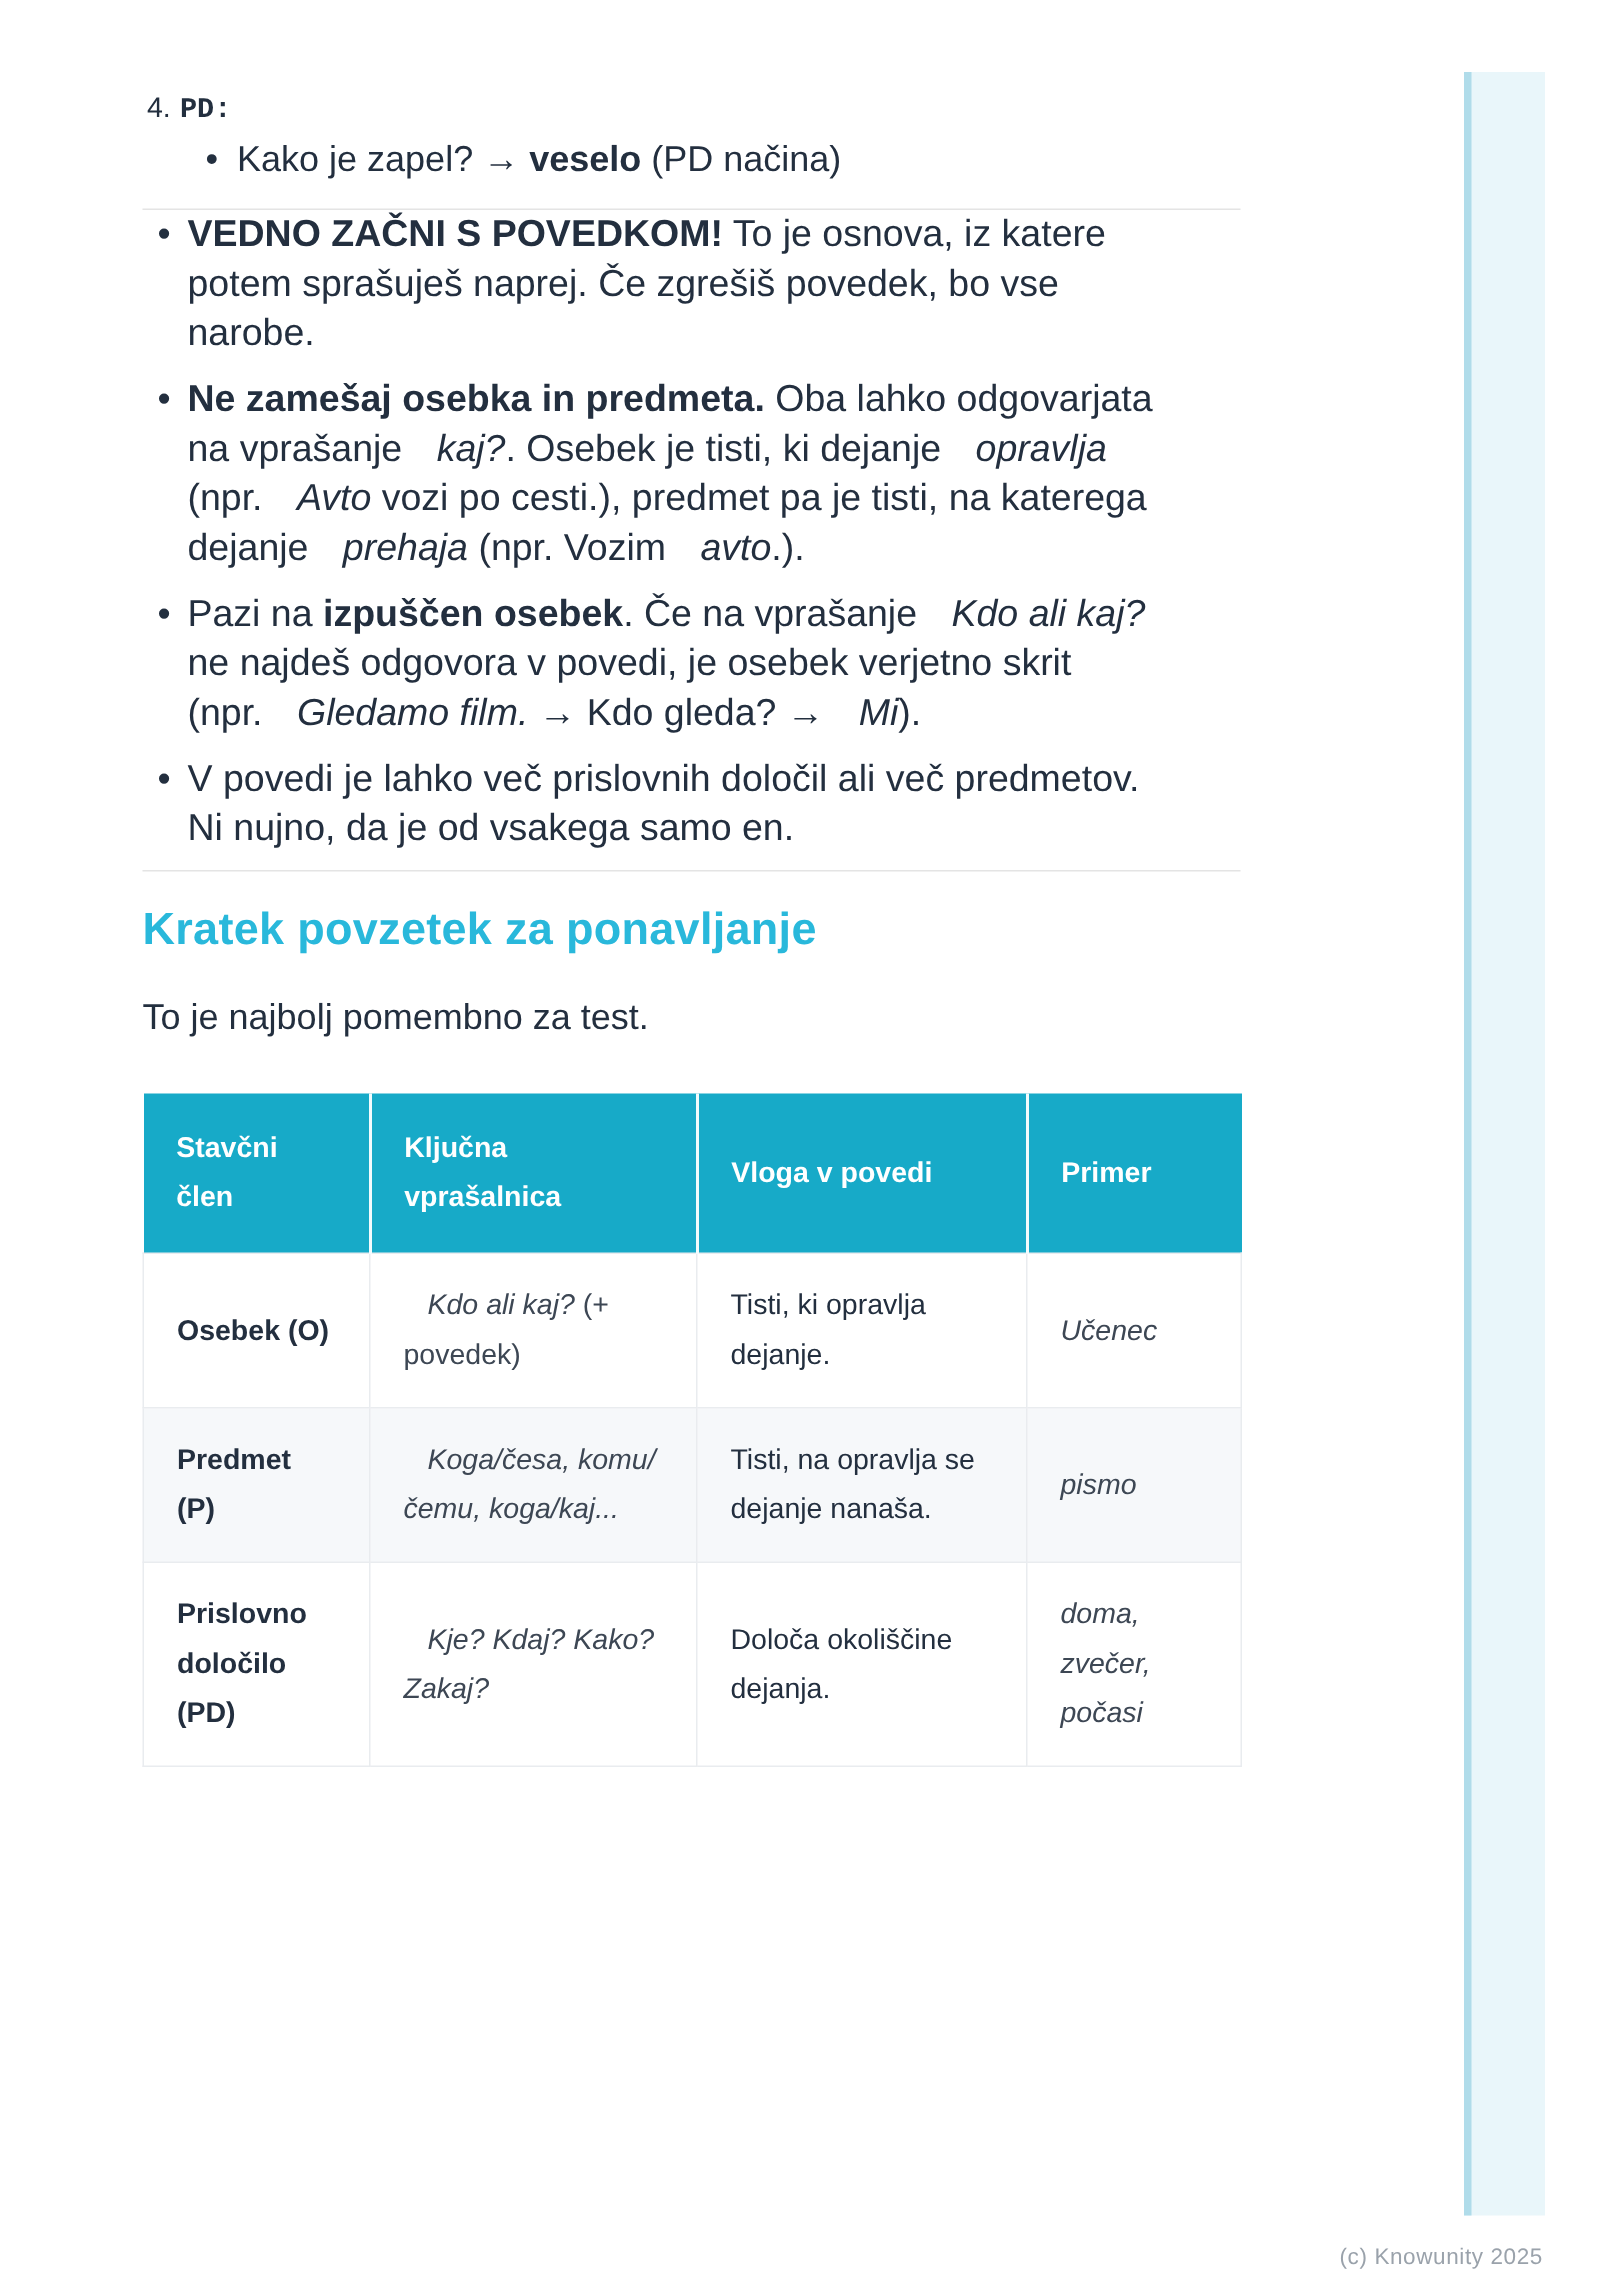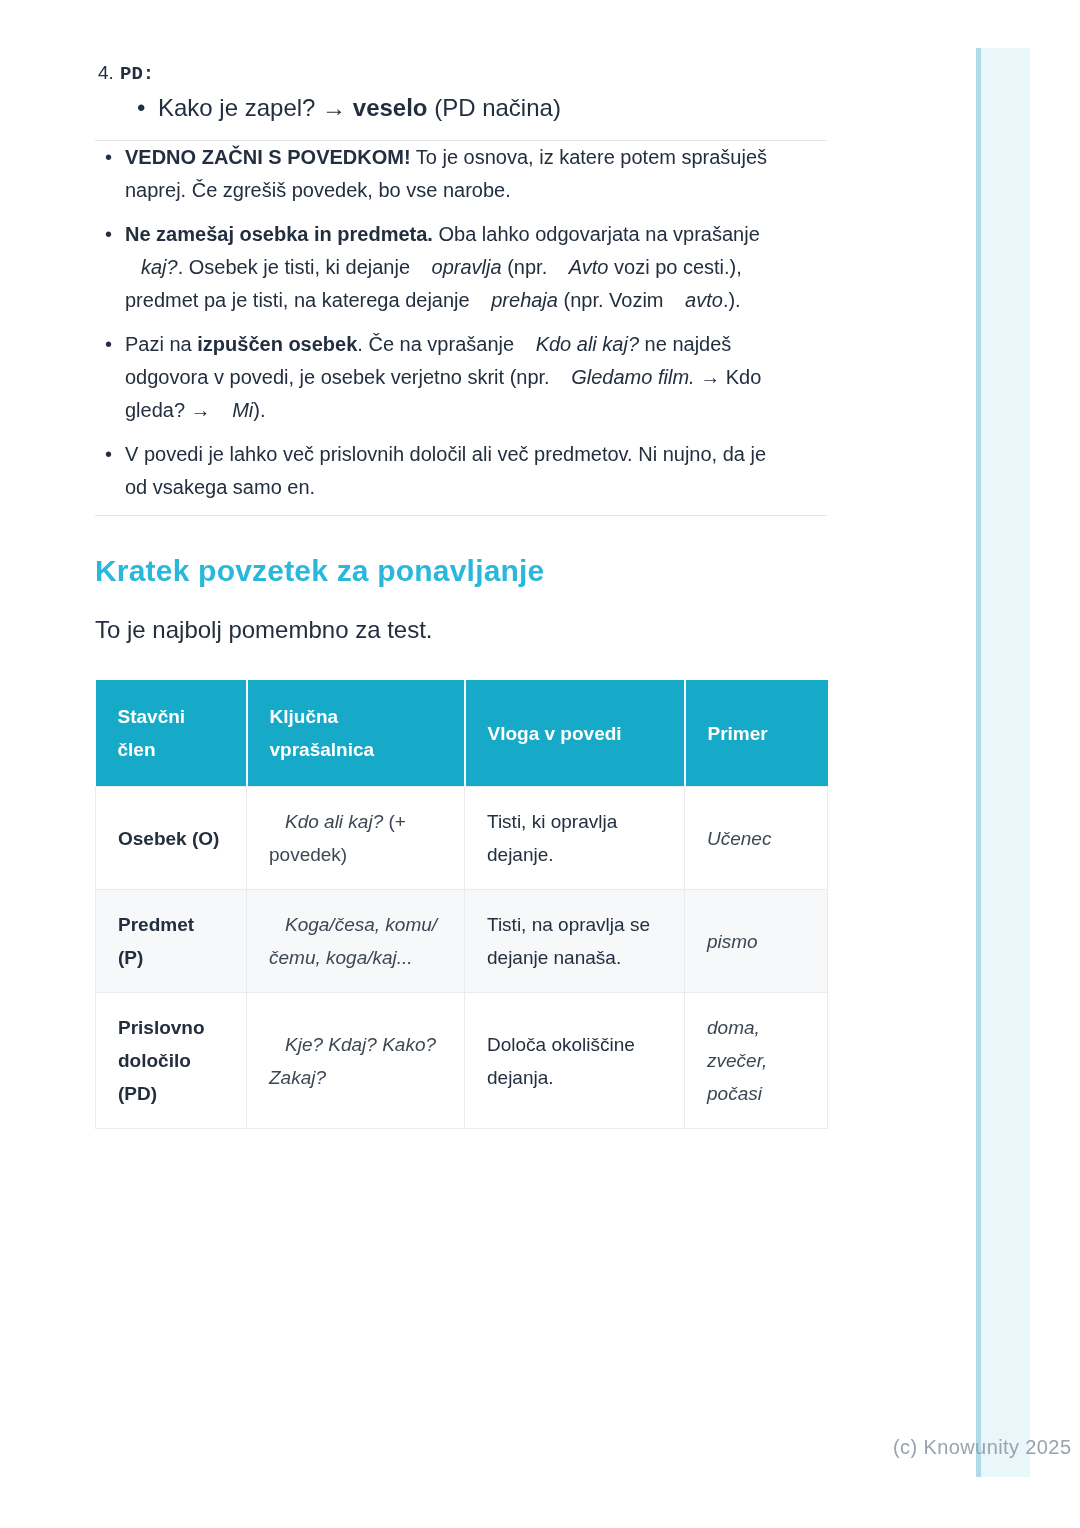--- a/index.html
+++ b/index.html
@@ -19,45 +19,45 @@
   body{
     width:1080px;height:1528px;position:relative;overflow:hidden;
     background:#ffffff;color:var(--body-text);
     font-family:"Liberation Sans",sans-serif;
   }
   .accent-panel{
     position:absolute;left:976px;top:48px;width:54px;height:1429px;
     background:var(--panel-fill);border-left:5px solid var(--panel-border);
   }
   .footer{
-    position:absolute;left:893px;top:1437px;z-index:5;
-    font-size:20px;line-height:20px;color:var(--footer-text);letter-spacing:0.4px;
+    position:absolute;left:893px;top:1495px;z-index:5;
+    font-size:15px;line-height:20px;color:var(--footer-text);letter-spacing:0.4px;
   }
   .content{position:absolute;left:95px;top:0;width:732px;padding-top:56px;}
   .ol-row{font-size:19px;line-height:33px;padding-left:3px;}
   .ol-num{display:inline-block;min-width:22px;}
   .ol-label{font-weight:700;font-family:Liberation Mono, monospace;}
   ul{list-style:none;margin:0;padding:0;}
   .sub-list{margin-top:0;}
   .sub-list li{
     position:relative;padding-left:63px;margin-bottom:11px;
     font-size:24px;line-height:33px;
   }
   .sub-list li::before{content:"\2022";position:absolute;left:42px;}
   .divider{height:1px;background:var(--divider);border:none;width:732px;}
   .divider-1{margin:16px 0 0;}
   .divider-2{margin:10px 0 0;}
   h2.section-title{
     font-size:30px;line-height:38px;font-weight:700;letter-spacing:0.2px;
     color:var(--accent-cyan);margin:34px 0 23px;
   }
-  h2.section-title.second{margin-top:36px;}
+  h2.section-title.second{margin-top:20px;}
   .main-list li{
     position:relative;padding-left:30px;margin-bottom:11px;
-    font-size:20px;line-height:33px;max-width:675px;
+    font-size:25px;line-height:33px;max-width:675px;
   }
   .main-list li::before{content:"\2022";position:absolute;left:10px;}
   .lead{font-size:24px;line-height:33px;margin:19px 0 34px;}
   .b{font-weight:700;}
   .i{font-style:italic;margin-left:16px;}
   table.summary{
     border-collapse:collapse;width:732px;table-layout:fixed;
   }
   table.summary th{
     background:var(--table-header-bg);color:#ffffff;

